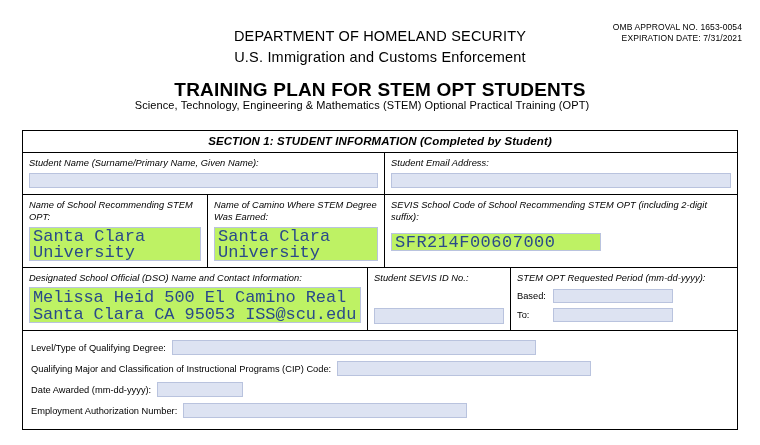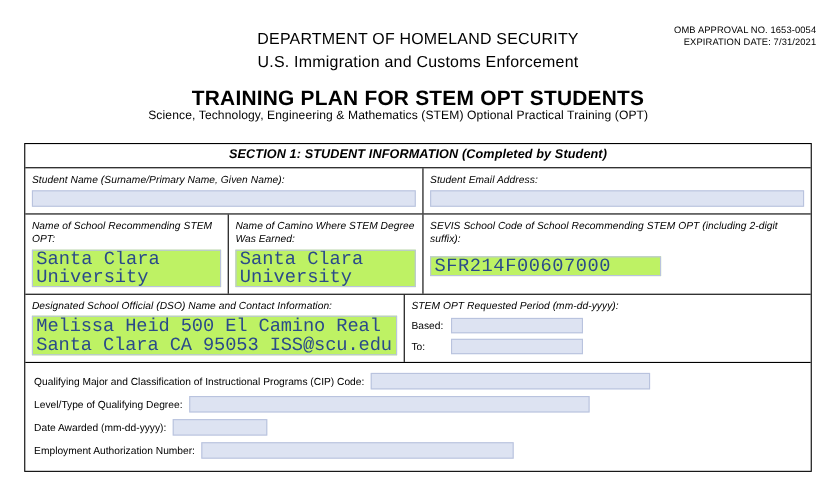--- a/index.html
+++ b/index.html
@@ -246,44 +246,48 @@
       <div class="cell r2c3">
         <div class="lbl">SEVIS School Code of School Recommending STEM OPT (including 2-digit suffix):</div>
         <div class="fld-txt sevis-code-val">SFR214F00607000</div>
       </div>
     </div>
 
     <div class="row r3">
       <div class="cell r3c1">
         <div class="lbl">Designated School Official (DSO) Name and Contact Information:</div>
         <div class="fld-txt dso-val">Melissa Heid 500 El Camino Real Santa Clara CA 95053 ISS@scu.edu 408-551-3019</div>
+      </div>
+      <div class="cell r3c2">
+        <div class="lbl">Student SEVIS ID No.:</div>
+        <div class="fld sevis-id-fld" title=""></div>
       </div>
       <div class="cell r3c3">
         <div class="lbl">STEM OPT Requested Period (mm-dd-yyyy):</div>
         <div class="period-line">
           <span class="pl">Based:</span>
           <span class="fld" title=""></span>
         </div>
         <div class="period-line">
           <span class="pl">To:</span>
           <span class="fld" title=""></span>
         </div>
       </div>
     </div>
 
     <div class="block">
       <div class="lrow">
+        <span class="txt">Level/Type of Qualifying Degree:</span>
+        <span class="fld level-fld" title=""></span>
+      </div>
+      <div class="lrow">
         <span class="txt">Qualifying Major and Classification of Instructional Programs (CIP) Code:</span>
         <span class="fld cip-fld" title=""></span>
       </div>
       <div class="lrow">
-        <span class="txt">Level/Type of Qualifying Degree:</span>
-        <span class="fld level-fld" title=""></span>
-      </div>
-      <div class="lrow">
         <span class="txt">Date Awarded (mm-dd-yyyy):</span>
         <span class="fld date-fld" title=""></span>
       </div>
       <div class="lrow">
         <span class="txt">Employment Authorization Number:</span>
         <span class="fld eauth-fld" title=""></span>
       </div>
     </div>
 
   </div>

